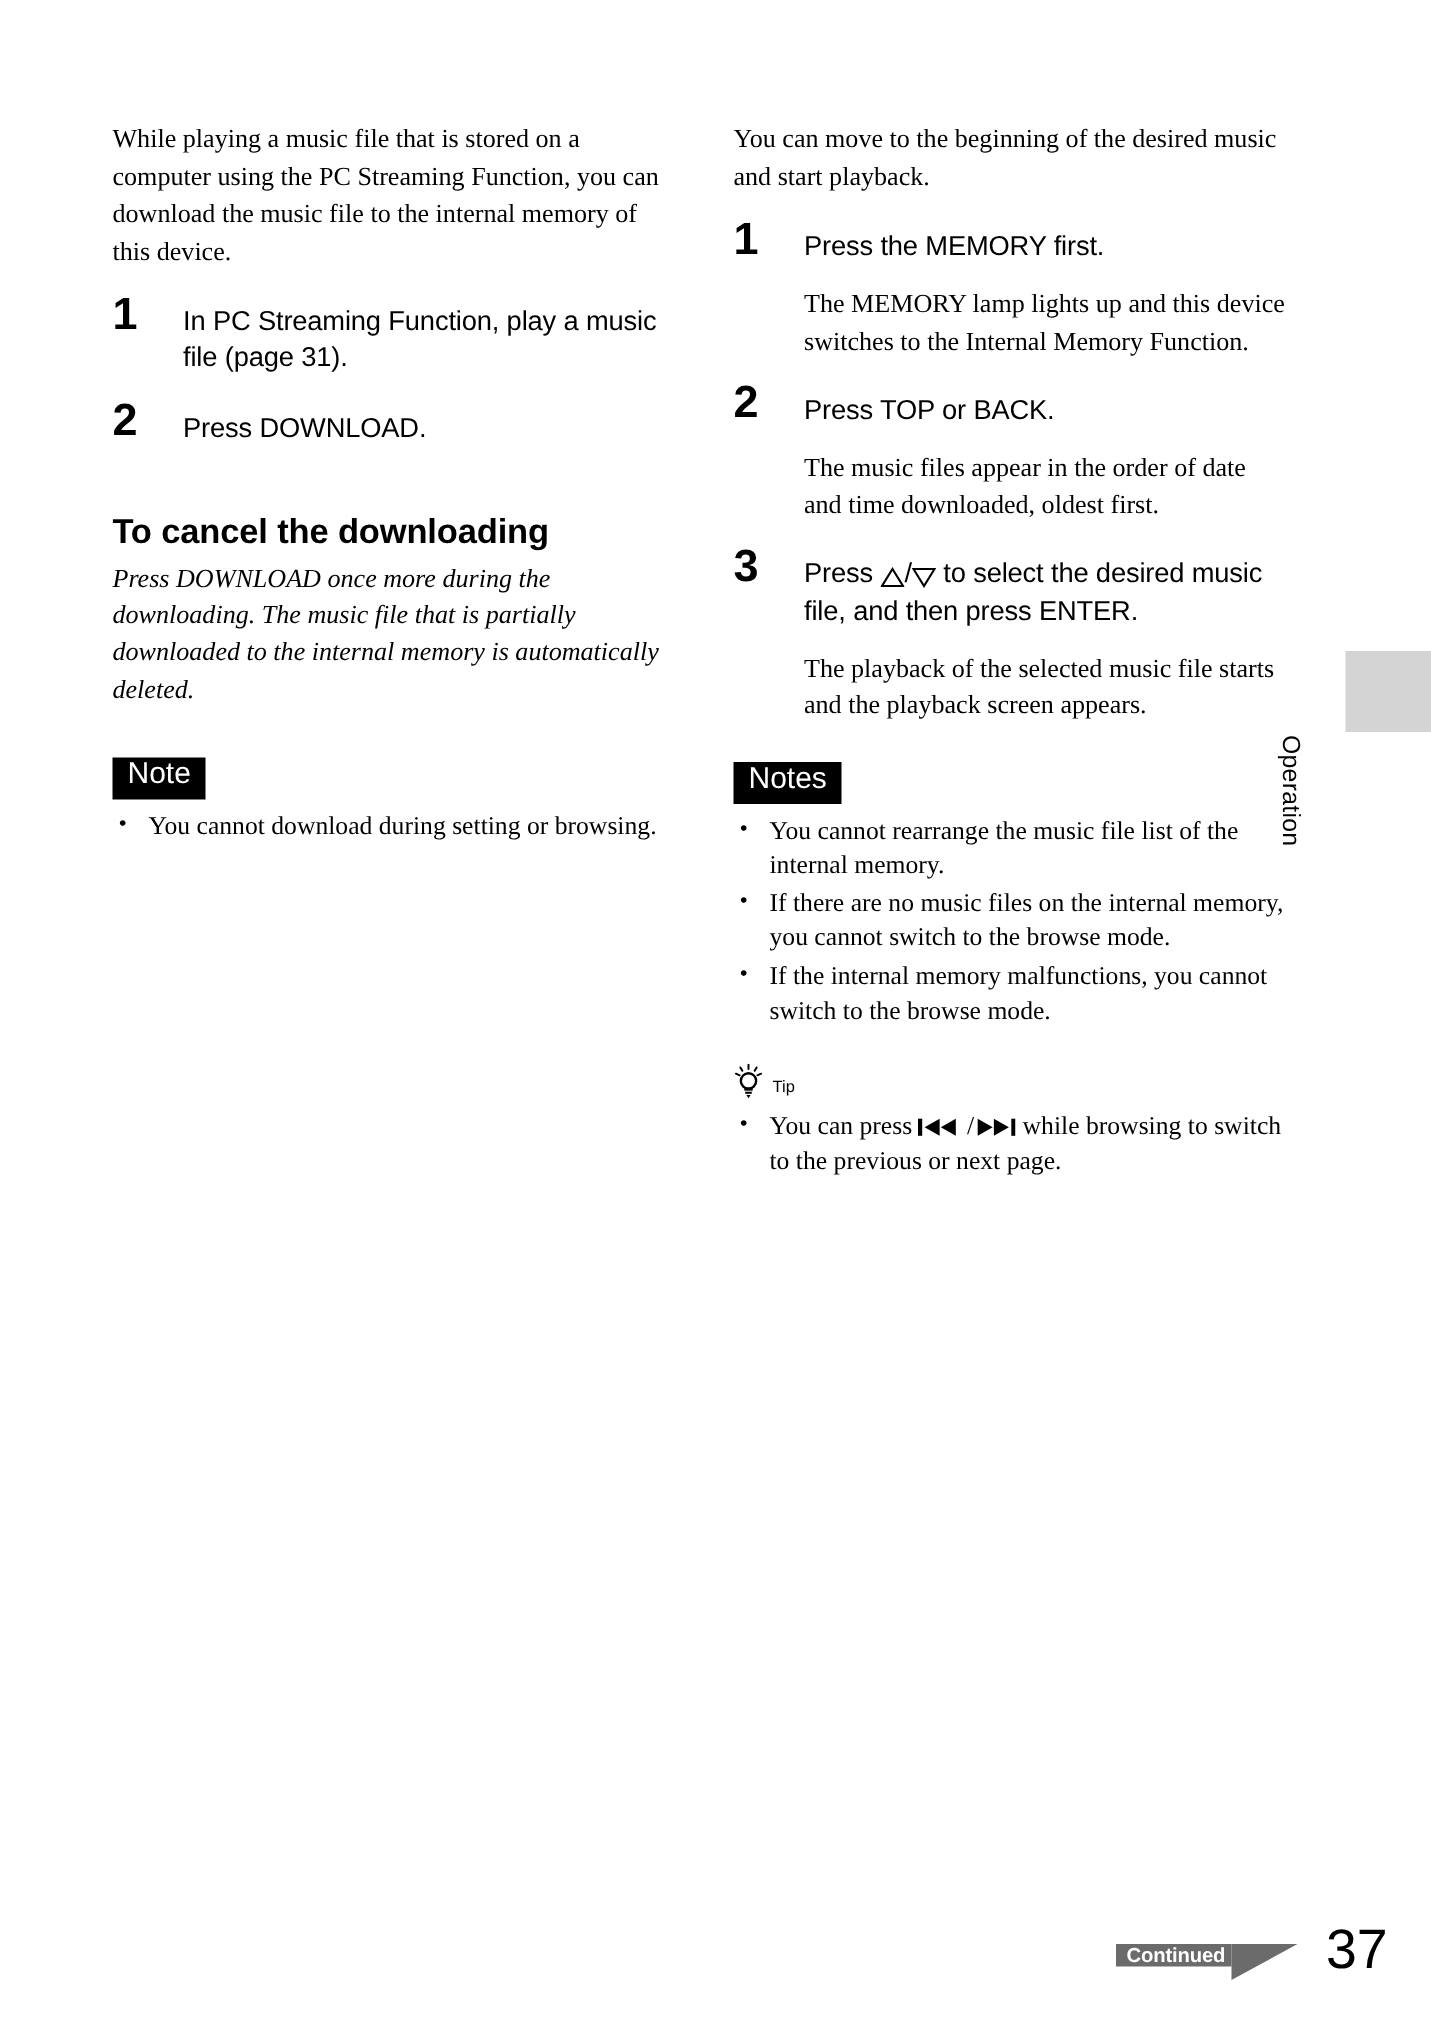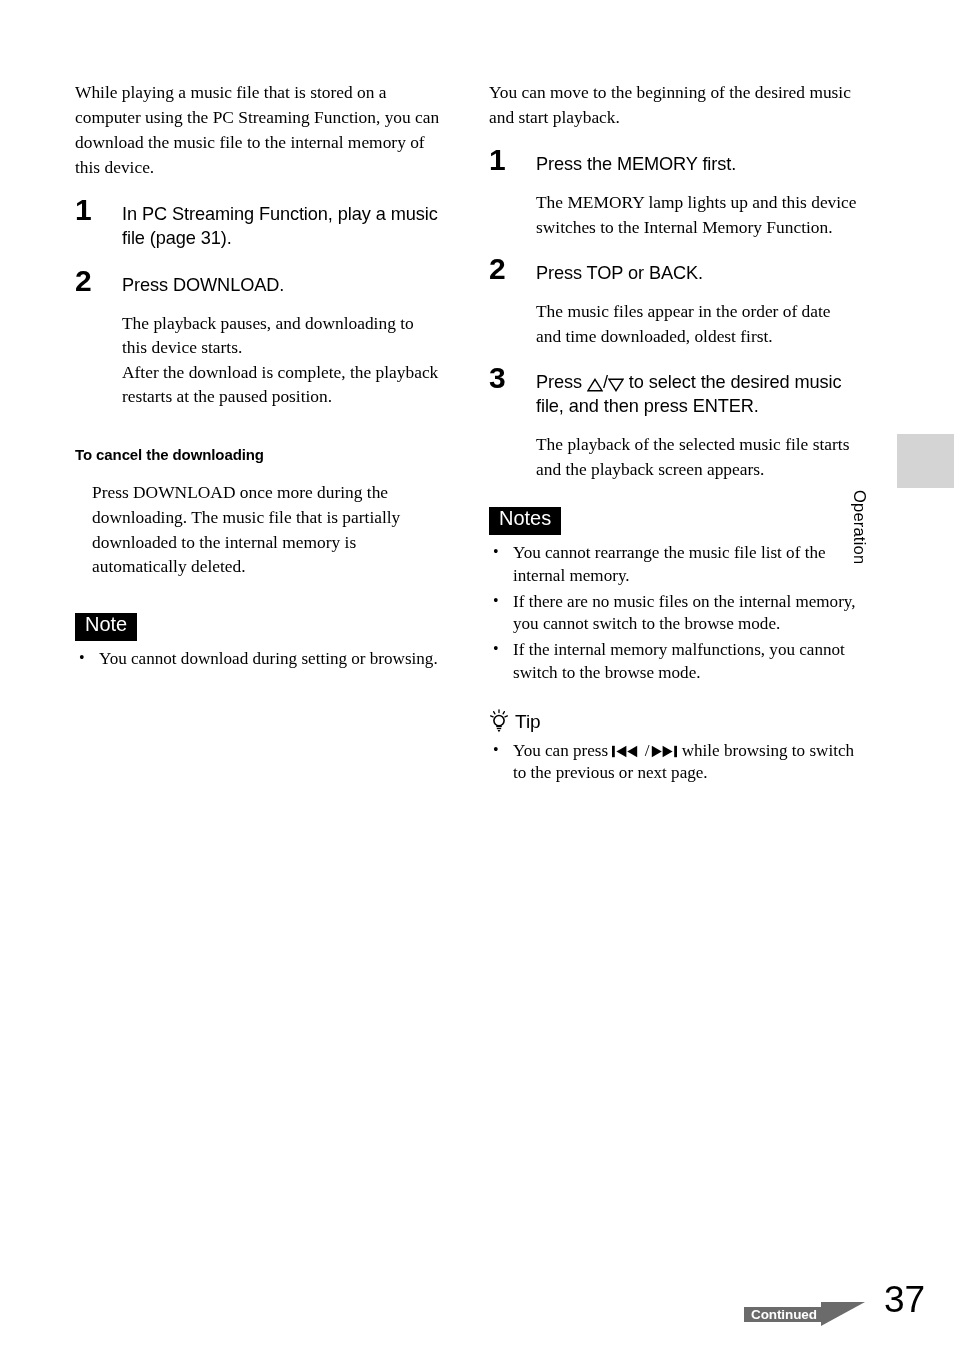--- a/index.html
+++ b/index.html
@@ -87,30 +87,30 @@
     display: inline-block;
     vertical-align: -1px;
     font-size: 15px;
   }
   .tri svg { vertical-align: middle; }
 
   
   .subhead {
     font-family: "Liberation Sans", "DejaVu Sans", sans-serif;
     font-weight: bold;
-    font-size: 15px;
+    font-size: 23px;
     letter-spacing: -0.1px;
     margin-top: 38px;
   }
   .subpara {
     font-size: 17.4px;
     line-height: 1.42;
     margin-top: 5px;
   }
-  .subpara p { margin: 17px; }
+  .subpara p { margin: 0; font-style: italic; }
 
   
   .badge {
     display: inline-block;
     background: #000000;
     color: #ffffff;
     font-family: "Liberation Sans", "DejaVu Sans", sans-serif;
     font-size: 20px;
     line-height: 1;
     padding: 1px 10px 7px 10px;
@@ -140,21 +140,21 @@
 
   
   .tip-head {
     display: flex;
     align-items: flex-end;
     gap: 6px;
     margin-top: 24px;
   }
   .tip-label {
     font-family: "Liberation Sans", "DejaVu Sans", sans-serif;
-    font-size: 19px;
+    font-size: 11px;
     line-height: 1;
     position: relative;
     top: -2px;
   }
   .bulb { width: 20px; height: 24px; display: block; }
 
   .trk svg { vertical-align: -2px; }
 
   
   .side-tab-block {
@@ -180,21 +180,21 @@
     white-space: nowrap;
   }
 
   
   .continued {
     position: absolute;
     left: 728px;
     top: 1296px;
     height: 36px;
     display: flex;
-    align-items: center;
+    align-items: flex-start;
   }
   .cont-bar {
     width: 5px;
     background: #6b6b6b;
     margin-right: 3px;
   }
   .cont-body {
     background: #6b6b6b;
     color: #ffffff;
     font-family: "Liberation Sans", "DejaVu Sans", sans-serif;
@@ -233,24 +233,20 @@
     </div>
 
     <div class="step">
       <div class="step-num">1</div>
       <div class="step-title">In PC Streaming Function, play a music file (page 31).</div>
     </div>
 
     <div class="step">
       <div class="step-num">2</div>
       <div class="step-title">Press DOWNLOAD.</div>
-      <div class="step-body">
-        <p>The playback pauses, and downloading to this device starts.</p>
-        <p>After the download is complete, the playback restarts at the paused position.</p>
-      </div>
     </div>
 
     <div class="subhead">To cancel the downloading</div>
     <div class="subpara">
       <p>Press DOWNLOAD once more during the downloading. The music file that is partially downloaded to the internal memory is automatically deleted.</p>
     </div>
 
     <div class="badge-wrap">
       <span class="badge">Note</span>
       <ul class="bullets">

